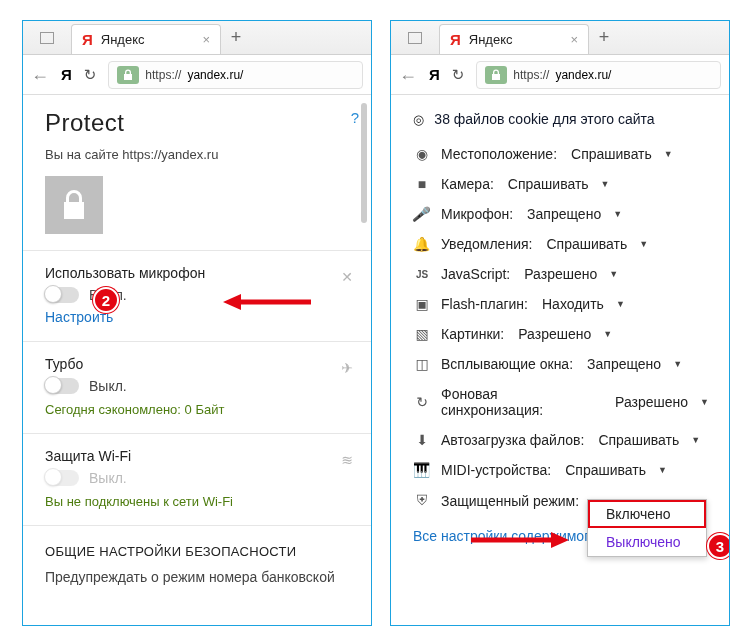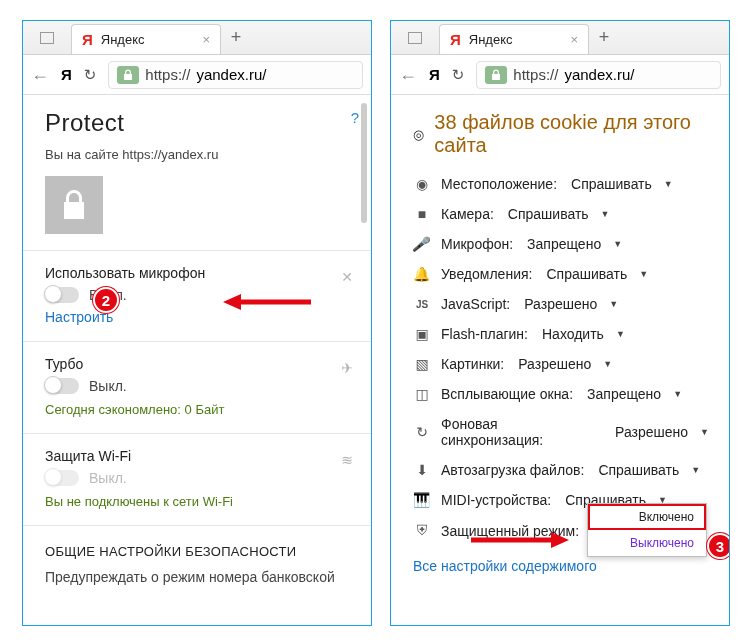--- a/index.html
+++ b/index.html
@@ -13,21 +13,21 @@
   .tab { display:flex; align-items:center; padding: 0 10px; background:#fff; border:1px solid #d0d0d0; border-bottom:none; border-top-left-radius:4px; border-top-right-radius:4px; margin-top:3px; gap:8px; min-width:150px; }
   .tab .close { color:#999; }
   .newtab { width:30px; display:flex; align-items:center; justify-content:center; color:#666; font-size:18px; }
   .yicon { font-weight:bold; color:#e52620; font-size:15px; }
   .yicon-sm { font-weight:bold; color:#000; font-size:15px; }
   .toolbar { height: 40px; display:flex; align-items:center; padding: 0 8px; gap:12px; border-bottom:1px solid #ddd; }
   .toolbar .arrow { color:#888; font-size:18px; }
   .toolbar .reload { color:#555; font-size:15px; }
   .url { flex:1; display:flex; align-items:center; gap:6px; border:1px solid #e0e0e0; border-radius:4px; padding:4px 8px; background:#fdfdfd; }
   .url .lock-badge { width:22px; height:18px; background:#8fbc8f; border-radius:3px; display:flex; align-items:center; justify-content:center; color:#fff; font-size:10px; }
-  .url-text { color:#444; font-size:15px; }
+  .url-text { color:#444; font-size:12px; }
   .content { padding: 14px 20px 14px 22px; position:relative; height: calc(100% - 74px); overflow:hidden; }
   .scrollbar { position:absolute; right:2px; top:74px; width:8px; height:250px; }
   .scrollbar .thumb { width:6px; height:120px; background:#ccc; border-radius:3px; margin-top:8px; }
   h1.protect { font-size:24px; font-weight:400; letter-spacing:0.5px; color:#222; margin-bottom:10px; }
   .help { position:absolute; right:12px; top:14px; color:#2a8dd6; font-size:15px; }
   .sitenote { color:#444; margin-bottom:14px; font-size:13px; }
   .status-row { display:flex; gap:14px; margin-bottom:10px; }
   .lock-tile { width:58px; height:58px; background:#bfbfbf; display:flex; align-items:center; justify-content:center; flex-shrink:0; }
   .lock-tile svg { fill:#fff; }
   .status-text { font-size:13.5px; line-height:1.45; color:#222; }
@@ -44,24 +44,24 @@
   .setting-icon { position:absolute; right:-2px; top:4px; color:#b5b5b5; font-size:14px; }
   .sec-head { font-weight:400; font-size:13px; letter-spacing:0.3px; margin-top:18px; margin-bottom:10px; }
   .truncate { color:#444; font-size:14px; }
   
   .perm-list { list-style:none; }
   .perm { display:flex; align-items:center; gap:10px; padding:7px 0; font-size:14px; color:#222; }
   .perm .picon { width:18px; text-align:center; color:#555; font-size:14px; flex-shrink:0; }
   .perm .label { color:#222; }
   .perm .value { margin-left:4px; }
   .perm .caret { color:#444; font-size:9px; margin-left:2px; }
-  .cookie-link { color:#a16207; font-size:20px; }
+  .cookie-link { color:#0f172a; font-size:14px; }
   .cookie-row { display:flex; align-items:center; gap:10px; padding:6px 0 12px; }
   .dropdown { position:absolute; right:22px; bottom:68px; background:#fff; border:1px solid #bfbfbf; box-shadow:0 2px 6px rgba(0,0,0,.2); width:120px; z-index:5; }
-  .dropdown .opt { padding:6px 12px; font-size:12px;text-align:right; }
+  .dropdown .opt { padding:6px 18px; font-size:14px; }
   .dropdown .opt.selected { outline:2.5px solid #e30613; outline-offset:-2px; }
   .all-settings { color:#1a74c5; font-size:14px; margin-top:12px; display:inline-block; }
   .badge-circle { width:26px; height:26px; border-radius:50%; background:#e30613; color:#fff; font-weight:bold; display:flex; align-items:center; justify-content:center; font-size:15px; border:2px solid #fff; box-shadow:0 0 0 1px #e30613; position:absolute; z-index:10; }
   .arrow-svg { position:absolute; z-index:9; }
   .bolt { display:inline-block; transform:skewX(-10deg); }
 </style>
 </head>
 <body>
 
 <div class="window win-left">

